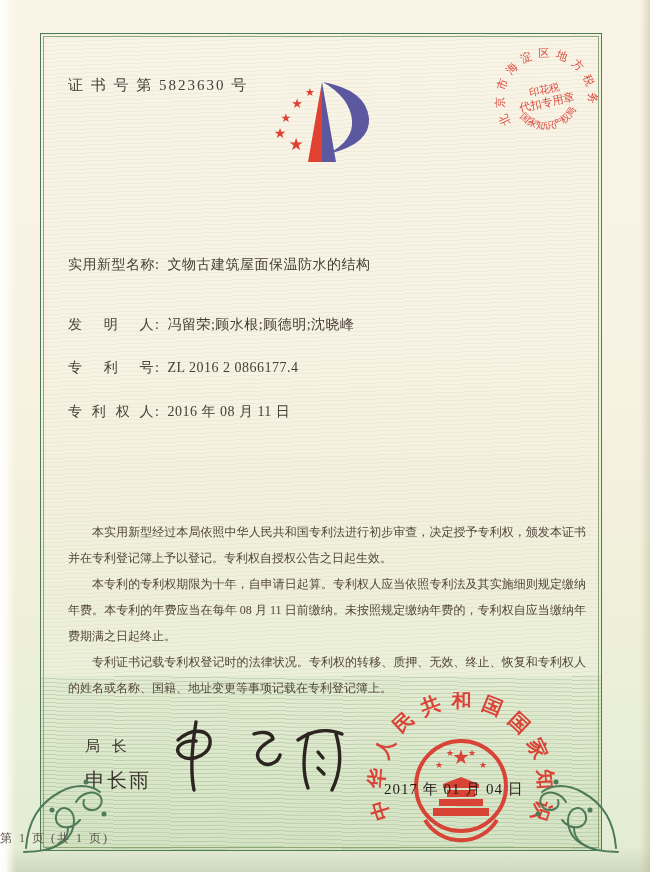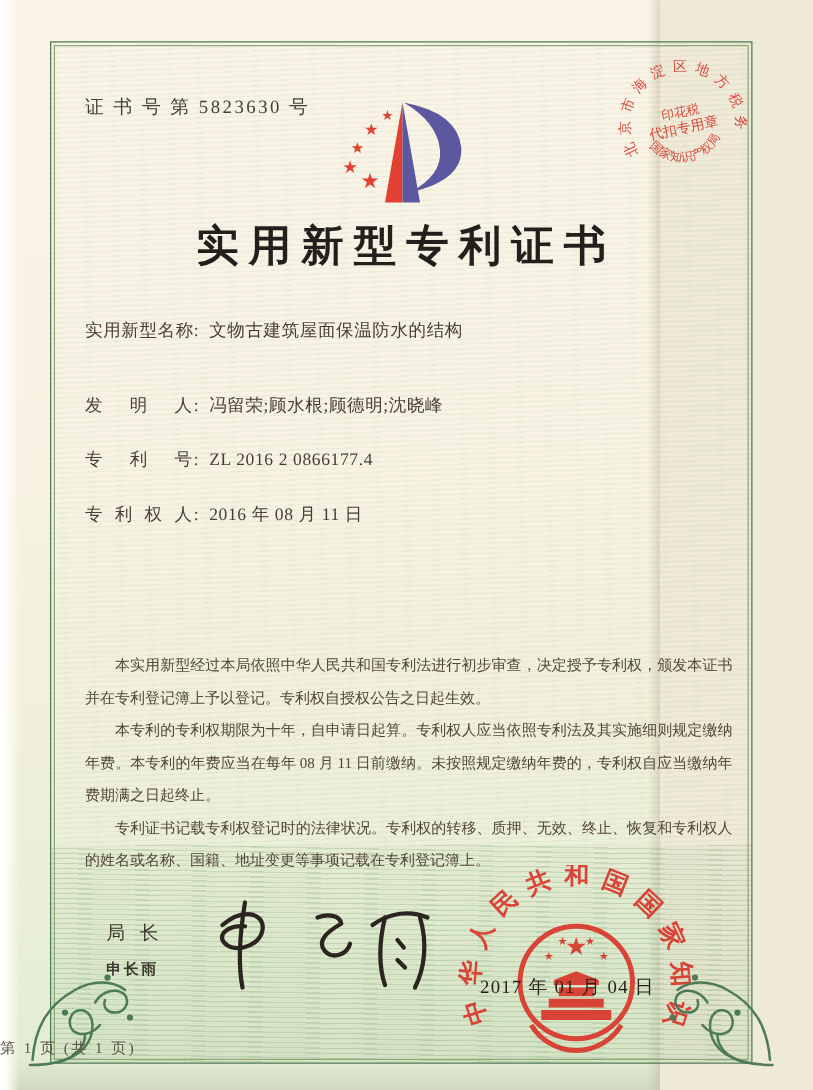--- a/index.html
+++ b/index.html
@@ -2,21 +2,21 @@
 <html style="--seal-red: #d9382c; --frame-green: #4e7b57; --logo-red: #e04130; --logo-blue: #5b58a0;"><head>
 <meta charset="utf-8">
 <style>
   html,body{margin:0;padding:0;}
   body{
     width:650px;height:872px;overflow:hidden;
     font-family:"Liberation Serif","DejaVu Serif",serif;
     background:#efe9d8;
   }
   .page{
-    position:relative;width:528px;height:872px;
+    position:relative;width:650px;height:872px;
     background:
       linear-gradient(90deg,#ffffff 0px,#fdfbf4 6px,rgba(255,255,255,0) 16px),
       linear-gradient(270deg,rgba(190,180,150,.45) 0px,rgba(190,180,150,0) 10px),
       linear-gradient(180deg,#f9f4e6 0%,#f7f2e2 45%,#f0f0da 68%,#e9efd8 84%,#e4ecd4 97%,#cfd8c0 100%);
   }
   
   .texture{
     position:absolute;left:41px;top:34px;width:560px;height:816px;
     background:repeating-linear-gradient(178deg,rgba(110,150,110,.14) 0 1px,rgba(255,255,255,0) 1px 4px);
     opacity:.55;pointer-events:none;
@@ -50,21 +50,21 @@
   .field .lab{display:inline-block;width:86px;text-align:justify;text-align-last:justify;}
   .field .colon{display:inline-block;margin:0 2px 0 1px;}
   .field .val{display:inline-block;margin-left:6px;color:#463d35;}
   .f0{top:256px}.f1{top:316px}.f2{top:359px}.f3{top:403px}.f4{top:448px}.f5{top:493px}
   .paras{
     position:absolute;left:68px;top:519px;width:518px;
     font-size:12px;line-height:26px;color:#53463c;text-align:justify;
   }
   .paras p{margin:0;text-indent:2em;}
   .sig-title{position:absolute;left:85px;top:737px;font-size:15px;color:#3c362f;letter-spacing:4px;font-family:Liberation Serif, serif;}
-  .sig-name{position:absolute;left:85px;top:767px;font-size:12px;color:#3c362f;letter-spacing:2px;font-weight:bold;}
+  .sig-name{position:absolute;left:85px;top:767px;font-size:20px;color:#3c362f;letter-spacing:2px;}
   .signature{position:absolute;left:158px;top:706px;width:200px;height:100px;}
   .signature path{stroke:#2b2420;stroke-width:3.4;fill:none;stroke-linecap:round;stroke-linejoin:round;}
   .seal-bottom{position:absolute;left:365px;top:692px;width:192px;height:192px;opacity:.93;}
   .seal-bottom text{fill:var(--seal-red,#d9382c);font-family:"Liberation Serif",serif;}
   .seal-bottom .red{fill:var(--seal-red,#d9382c);}
   .seal-bottom .redline{stroke:var(--seal-red,#d9382c);fill:none;}
   .seal-date{
     position:absolute;left:384px;top:780px;font-size:15px;color:#241f1a;
     letter-spacing:1px;white-space:nowrap;
   }
@@ -97,21 +97,20 @@
     <polygon class="blue" points="56,8 56,88 70,88"></polygon>
     <g class="red" font-size="16" text-anchor="middle" style="fill:var(--logo-red,#e04130);font-family:'DejaVu Sans',sans-serif;">
       <text x="44" y="22" font-size="11">★</text>
       <text x="31" y="34" font-size="13">★</text>
       <text x="20" y="48" font-size="12">★</text>
       <text x="14" y="64" font-size="14">★</text>
       <text x="30" y="76" font-size="17">★</text>
     </g>
   </svg>
 
-  <div class="title">实用新型专利证书</div>
 
   <svg class="stamp-top" viewBox="0 0 110 110" aria-hidden="true">
     <g transform="rotate(-12 55 55)">
       <defs>
         <path id="arcTopA" d="M16,72 A42,42 0 1 1 94,72"></path>
         <path id="arcBotA" d="M25,66 A33,33 0 0 0 85,66"></path>
       </defs>
       <text font-size="11" letter-spacing="1">
         <textPath href="#arcTopA" startOffset="0" textLength="178">北京市海淀区地方税务局</textPath>
       </text>

